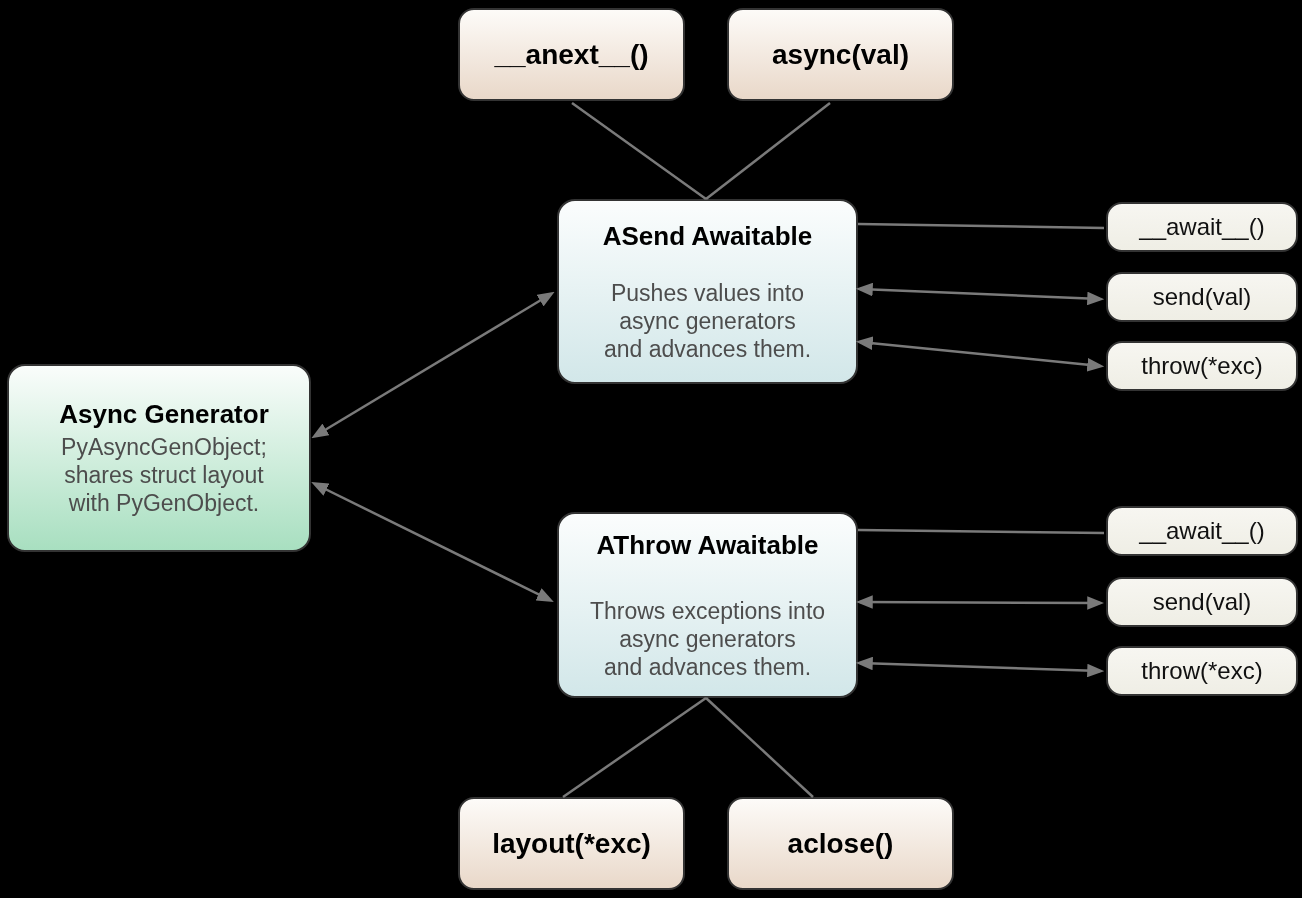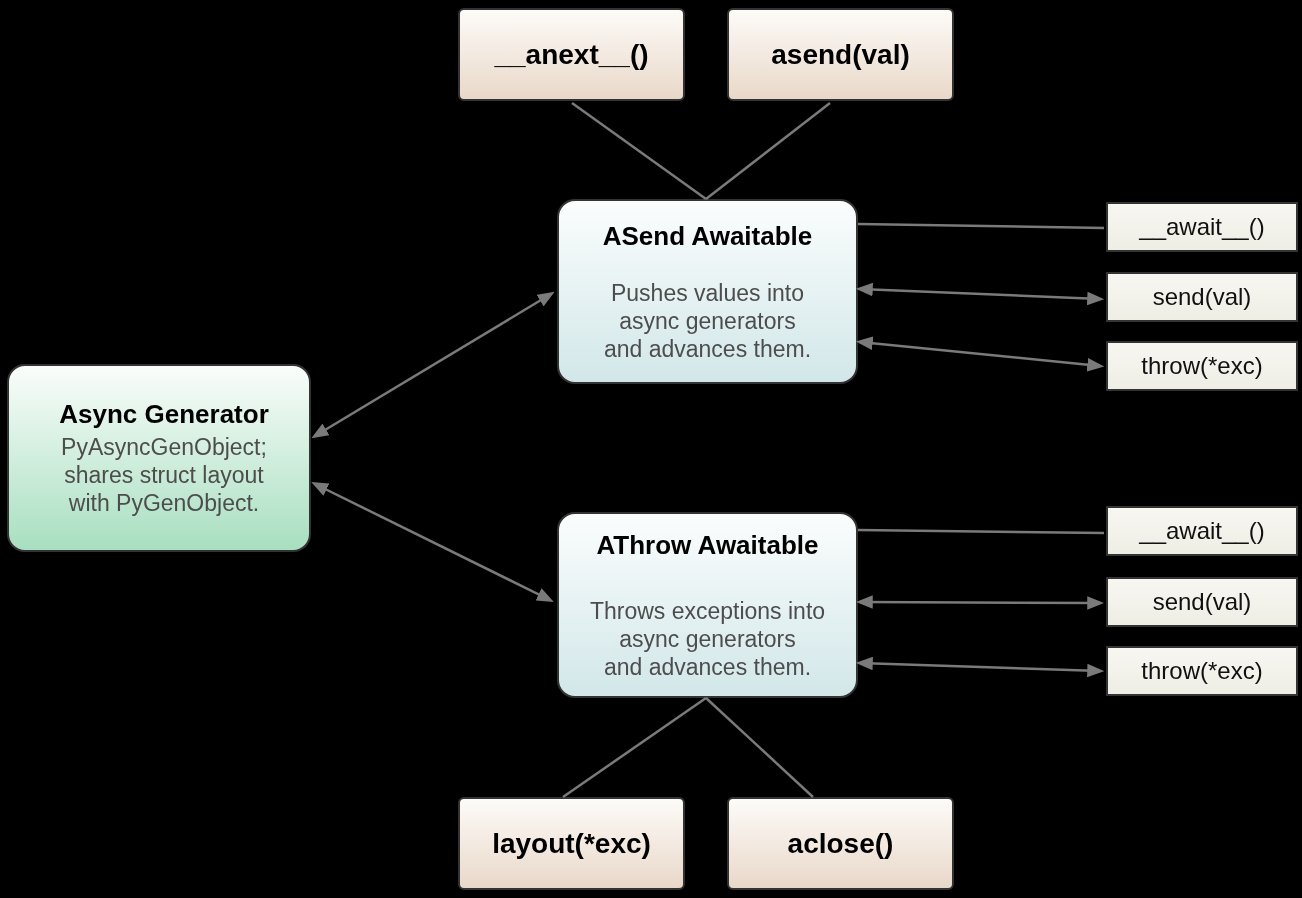--- a/index.html
+++ b/index.html
@@ -33,21 +33,21 @@
     display: flex;
     flex-direction: column;
     align-items: center;
     justify-content: center;
     text-align: center;
     z-index: 1;
   }
   .call-box {
     width: 227px;
     height: 93px;
-    border-radius: 6px;
+    border-radius: 16px;
     background: linear-gradient(180deg, var(--call-box-top) 0%, var(--call-box-bottom) 100%);
     font-weight: bold;
     font-size: 28px;
     color: var(--title-text);
   }
   .big-box {
     width: 301px;
     border-radius: 18px;
   }
   .awaitable {
@@ -66,21 +66,21 @@
   .big-box .desc {
     font-size: 23px;
     line-height: 28px;
     color: var(--desc-text);
     white-space: pre-line;
   }
   .method-pill {
     left: 1106px;
     width: 192px;
     height: 50px;
-    border-radius: 0;
+    border-radius: 16px;
     background: linear-gradient(180deg, var(--method-pill-top) 0%, var(--method-pill-bottom) 100%);
     font-size: 24px;
     color: #111111;
   }
   #edge-layer {
     position: absolute;
     left: 0; top: 0;
     width: 1302px; height: 898px;
     z-index: 2;
     pointer-events: none;
@@ -112,21 +112,21 @@
       <line x1="860" y1="602" x2="1100" y2="603" marker-start="url(#arrow)" marker-end="url(#arrow)"></line>
       <line x1="860" y1="663" x2="1100" y2="671" marker-start="url(#arrow)" marker-end="url(#arrow)"></line>
       <line x1="706" y1="698" x2="563" y2="797"></line>
       <line x1="706" y1="698" x2="813" y2="797"></line>
     </svg>
 
   <div class="node call-box" style="left:458px; top:8px;">
     <span>__anext__()</span>
   </div>
   <div class="node call-box" style="left:727px; top:8px;">
-    <span>asend(val)</span>
+    <span>async(val)</span>
   </div>
 
   <div class="node big-box awaitable" style="left:557px; top:199px; height:185px;gap:24px;">
     <div class="title">ASend Awaitable</div>
     <div class="desc">Pushes values into
 async generators
 and advances them.</div>
   </div>
 
   <div class="node big-box generator" style="left:7px; top:364px; width:304px; height:188px;">

